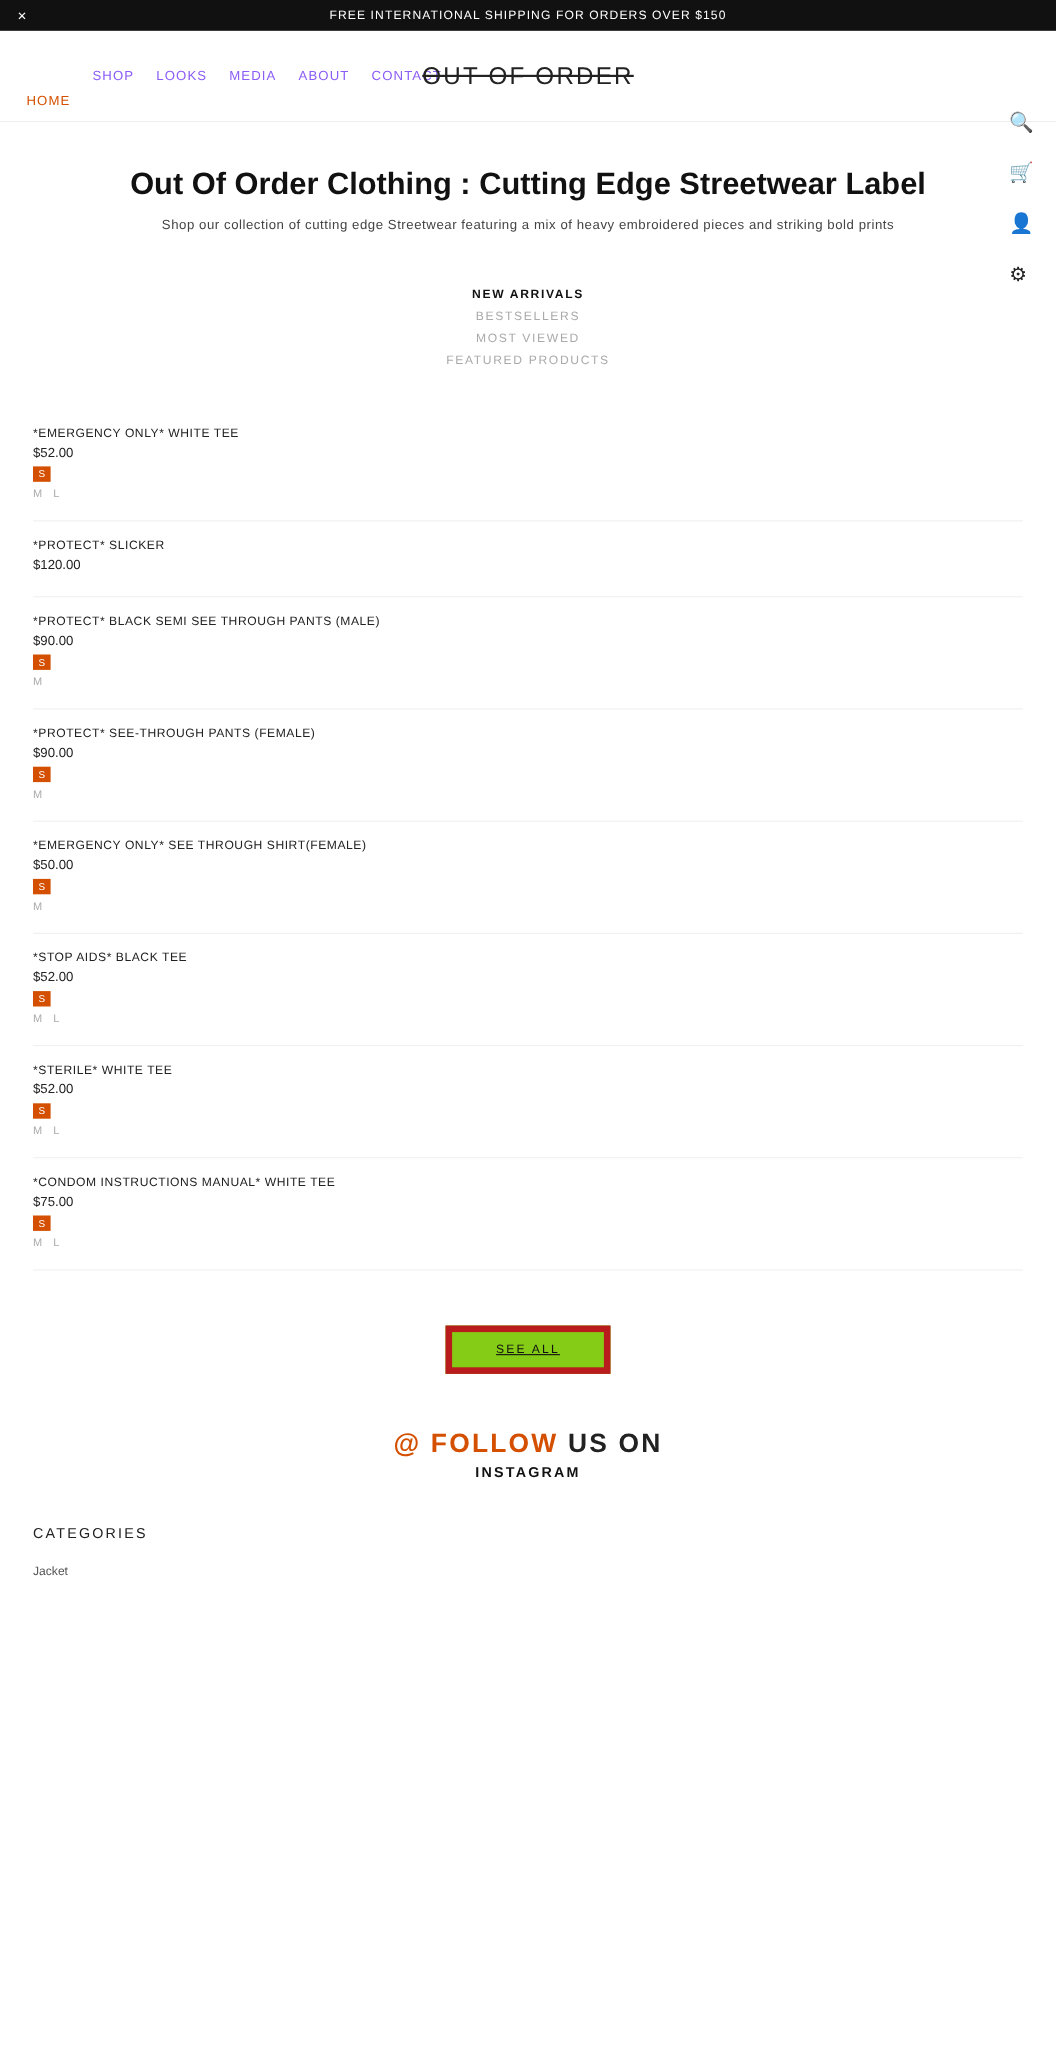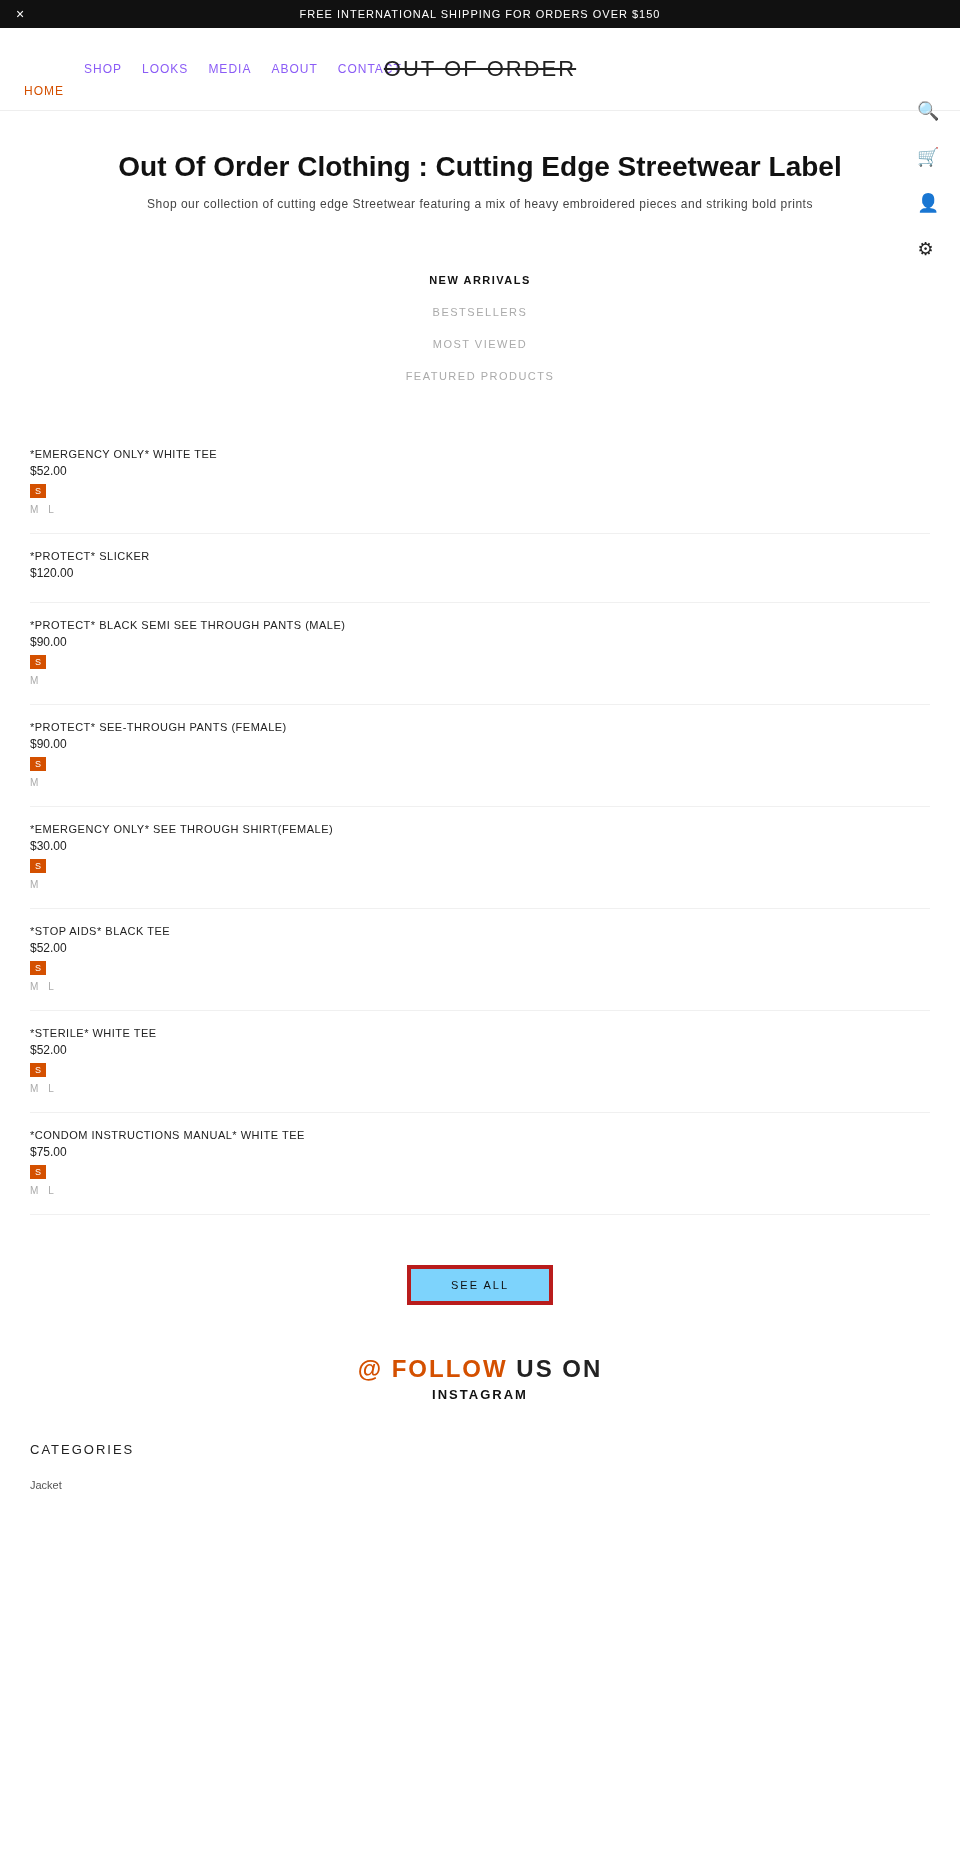--- a/index.html
+++ b/index.html
@@ -83,21 +83,21 @@
     
     .filter-tabs {
       text-align: center;
       padding: 20px 0 10px;
     }
     .filter-tabs .tab {
       display: block;
       font-size: 11px;
       letter-spacing: 1.5px;
       color: #aaa;
-      margin: 20px 0;
+      margin: 8px 0;
       cursor: pointer;
       text-decoration: none;
     }
     .filter-tabs .tab.active {
       color: #111;
       font-weight: bold;
     }
 
     
     .products-section {
@@ -143,27 +143,28 @@
       flex-wrap: wrap;
       margin-top: 2px;
     }
 
     
     .see-all-wrap {
       text-align: center;
       padding: 30px 0 20px;
     }
     .see-all-btn {
-      border: 4px solid #b91c1c;
-      background: #7dd3fc;
+      border: 6px solid #b91c1c;
+      background: #84cc16;
       color: #111;
       font-size: 11px;
       letter-spacing: 2px;
       padding: 10px 40px;
       cursor: pointer;
+      text-decoration: underline;
     }
 
     
     .follow-section {
       text-align: center;
       padding: 30px 0 20px;
     }
     .follow-section .follow-line {
       font-size: 24px;
       font-weight: bold;
@@ -282,21 +283,21 @@
     <div class="sizes-row">
       <span class="size-badge">S</span>
     </div>
     <div class="sizes-row">
       <span class="size-label">M</span>
     </div>
   </div>
 
   <div class="product-item">
     <div class="product-name">*EMERGENCY ONLY* SEE THROUGH SHIRT(FEMALE)</div>
-    <div class="product-price">$30.00</div>
+    <div class="product-price">$50.00</div>
     <div class="sizes-row">
       <span class="size-badge">S</span>
     </div>
     <div class="sizes-row">
       <span class="size-label">M</span>
     </div>
   </div>
 
   <div class="product-item">
     <div class="product-name">*STOP AIDS* BLACK TEE</div>

